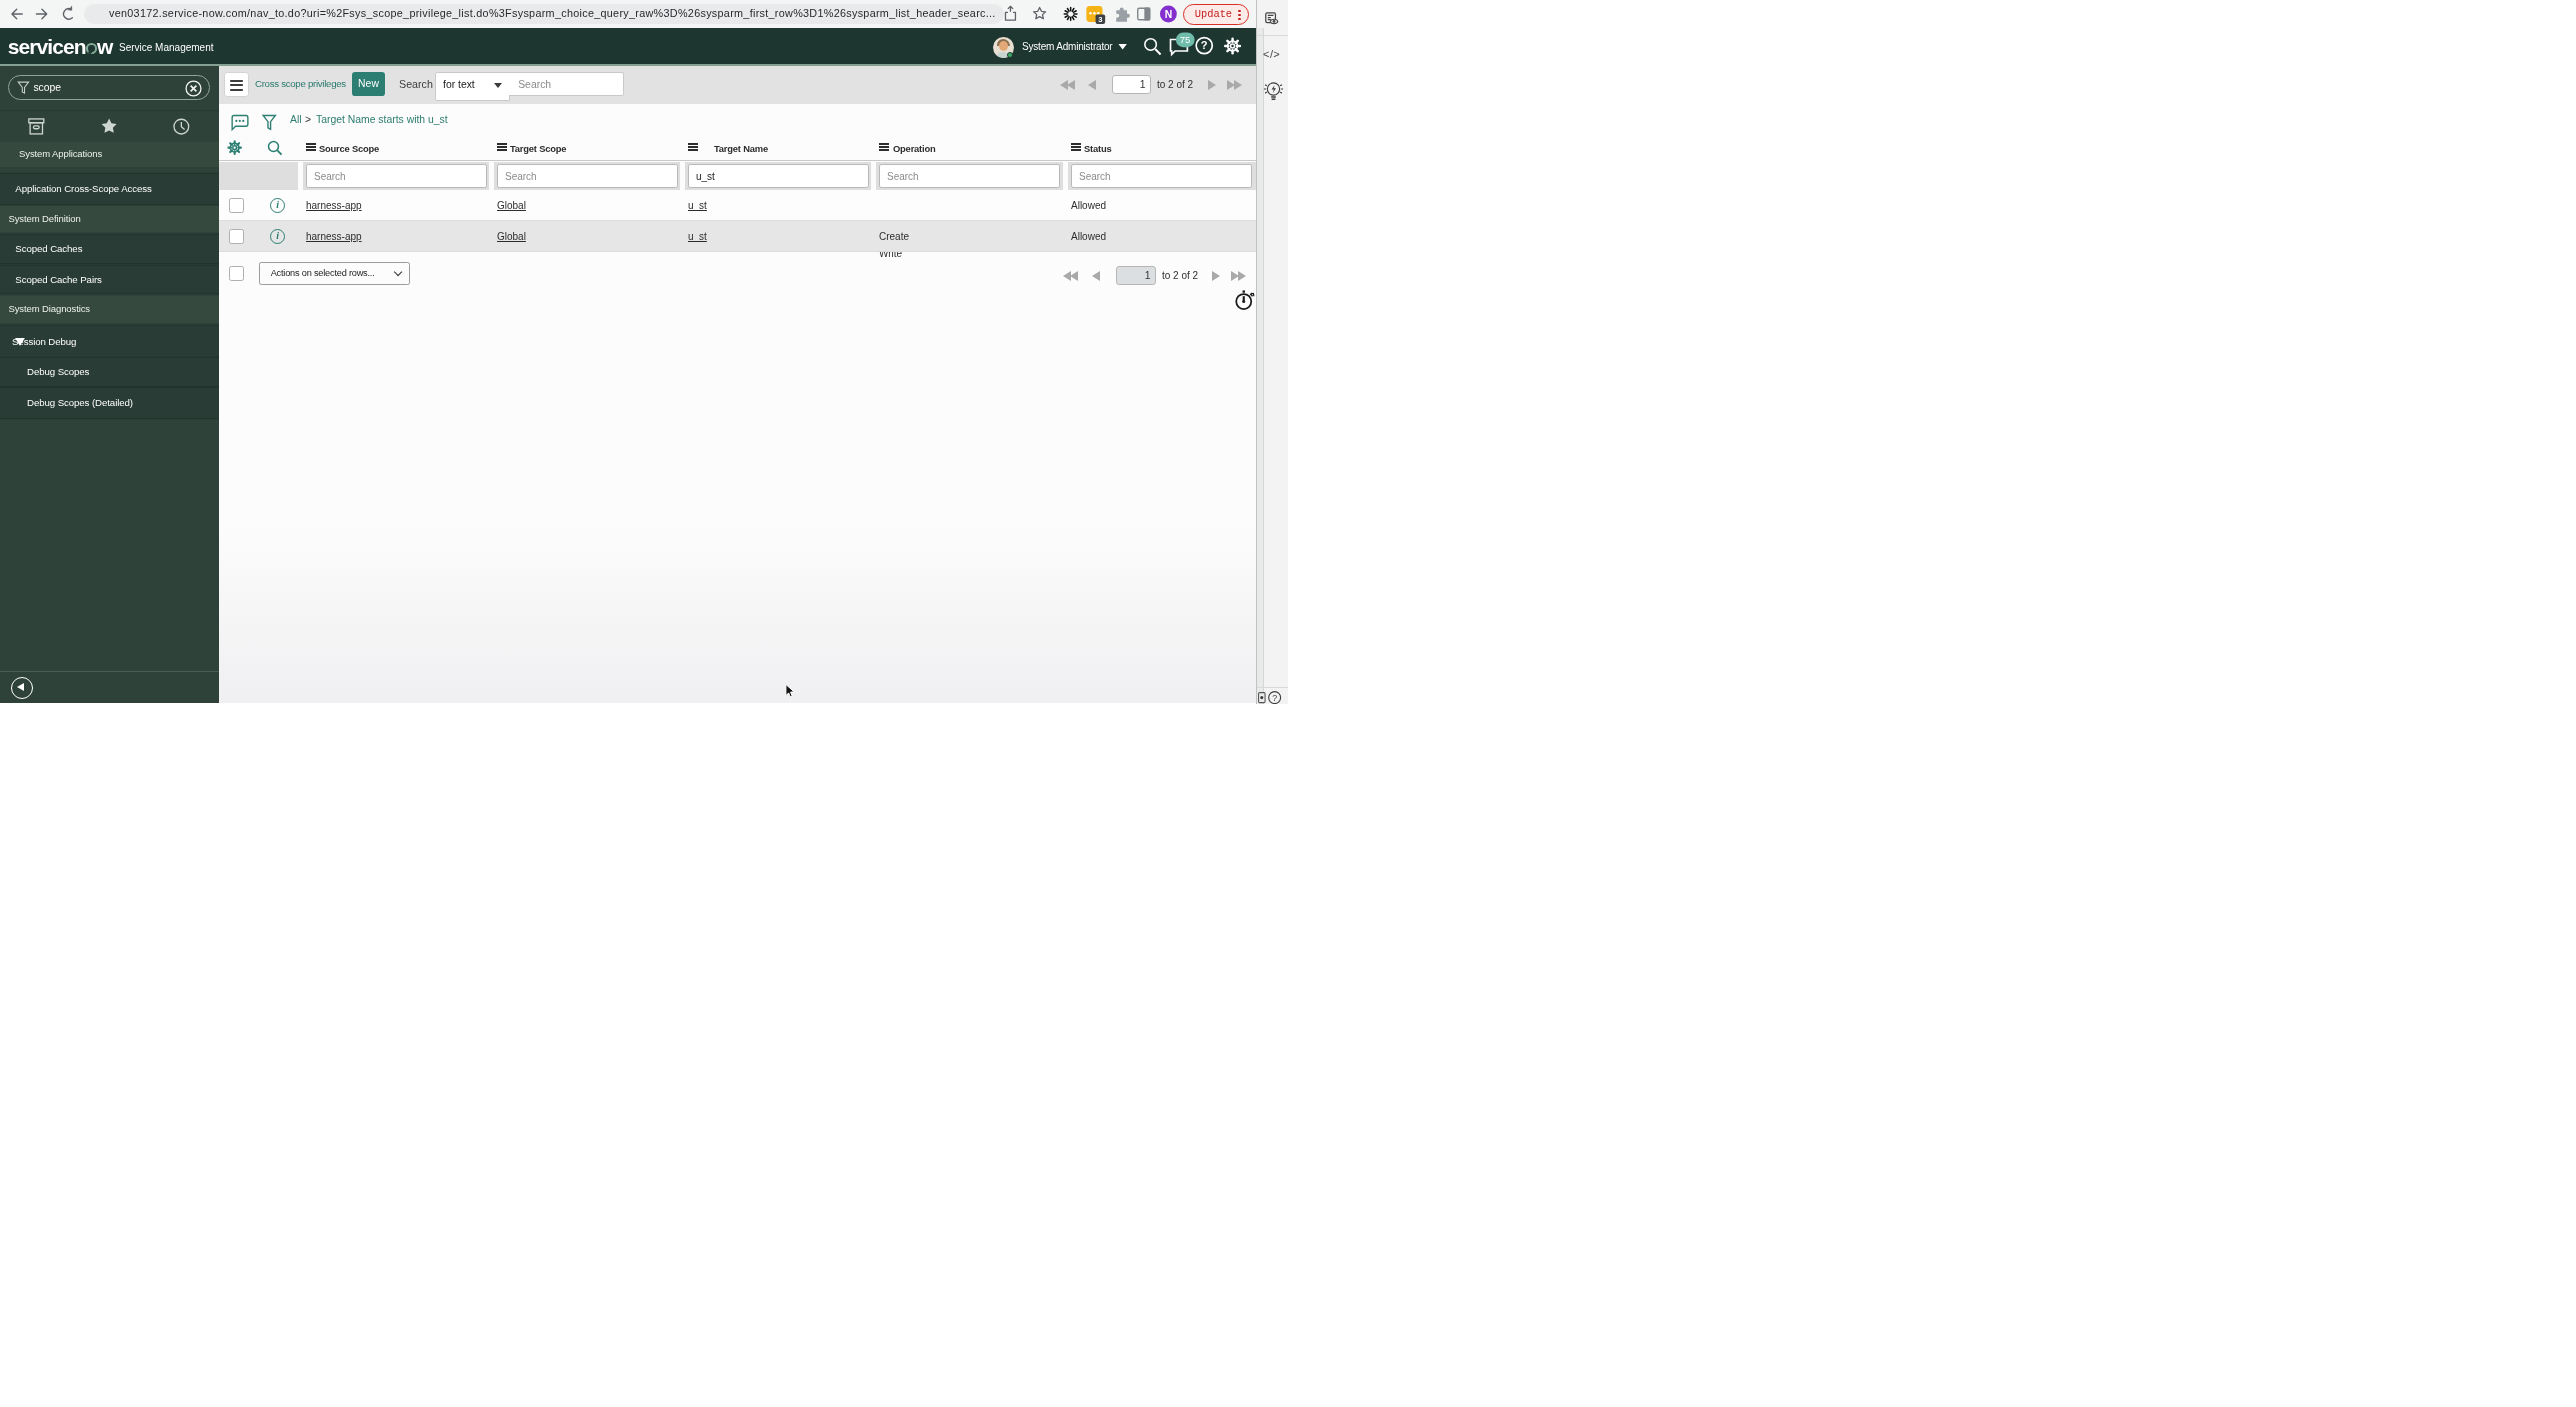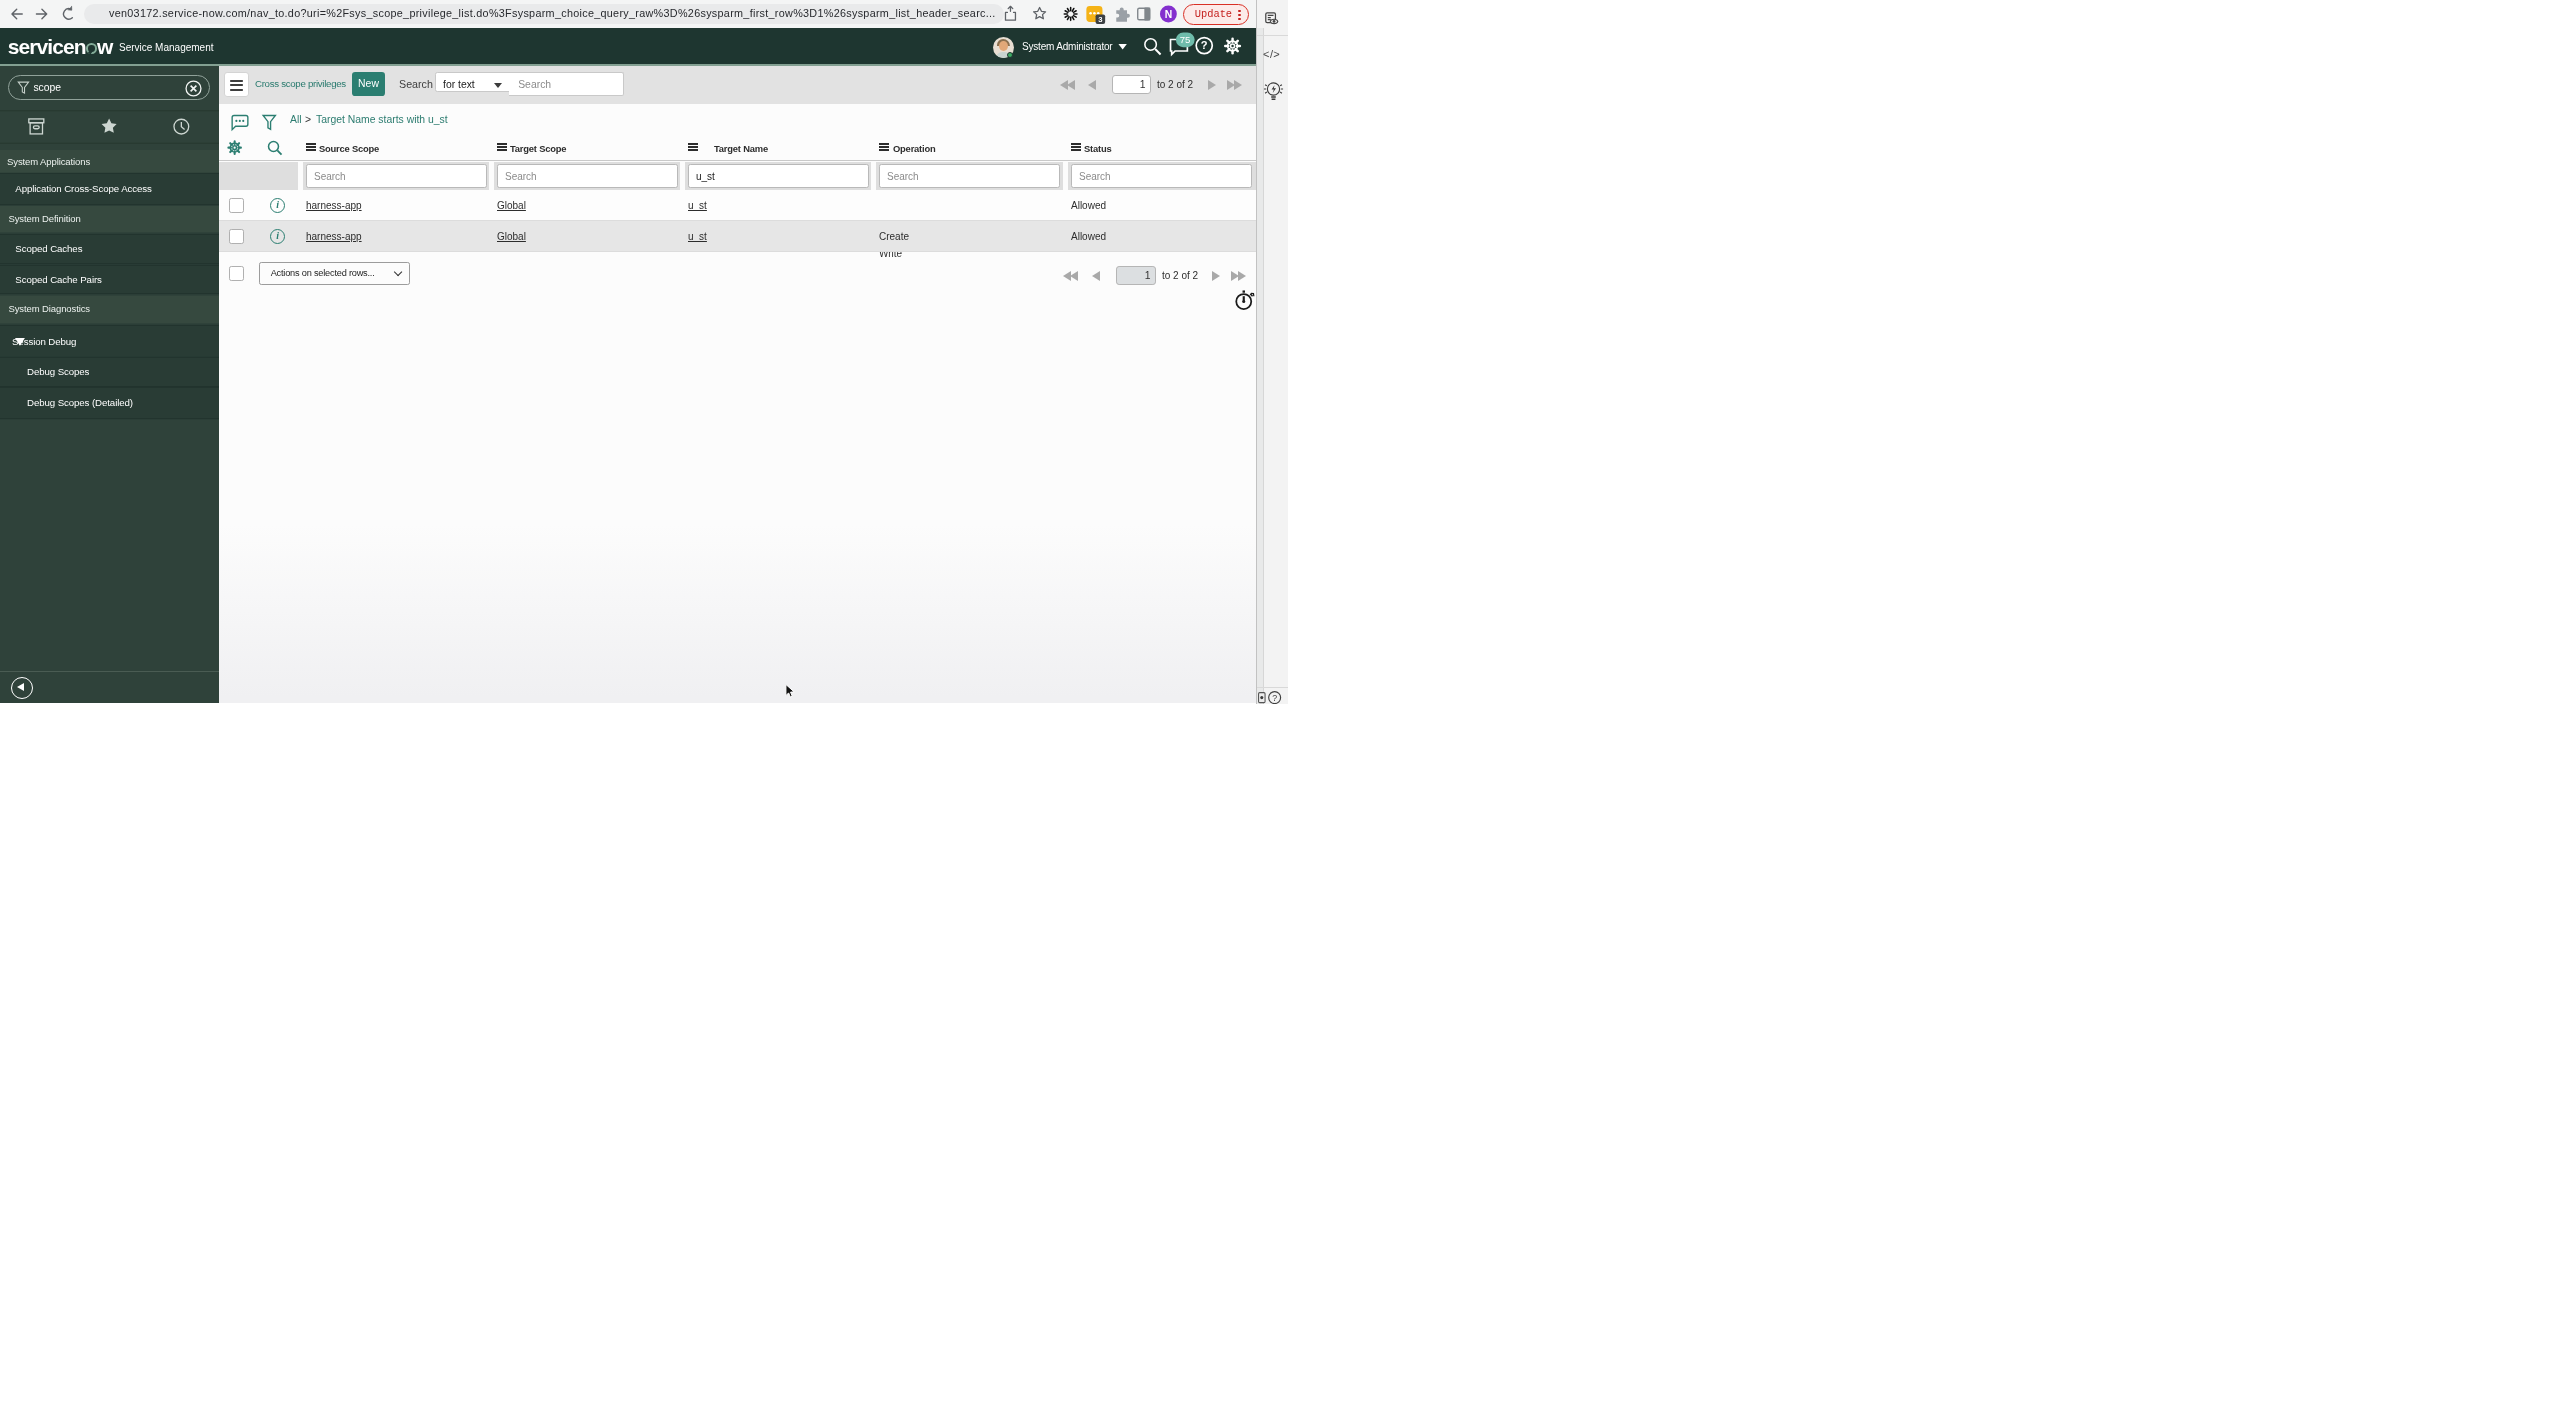--- a/index.html
+++ b/index.html
@@ -43,21 +43,21 @@
   #main { left:219px; top:66px; width:1037px; height:637px; background:linear-gradient(180deg,#fcfcfc 0%,#fcfcfc 72%,#f0f0f2 99%); }
   #toolbar { position:absolute; left:0; top:0; width:100%; height:38px; background:#e2e2e2; }
   #hamb { position:absolute; left:4.6px; top:5.8px; width:25px; height:25px; background:#fff; border:0.8px solid #d4d4d4; border-radius:3.1px; }
   #hamb i, #hamb i:before, #hamb i:after { position:absolute; content:""; width:12.3px; height:2px; background:#3d3d3d; border-radius:0.8px; }
   #hamb i { left:5.8px; top:7.3px; }
   #hamb i:before { left:0; top:4.3px; }
   #hamb i:after { left:0; top:8.6px; }
   #listtitle { position:absolute; left:36px; top:12px; color:#297a6e; font-size:9.7px; letter-spacing:-0.3px; }
   #newbtn { position:absolute; left:133px; top:5.8px; width:33px; height:24.5px; background:#2b7e71; color:#fff; font-size:10.4px; text-align:center; line-height:24px; border-radius:3.1px; }
   #searchlbl { position:absolute; left:180px; top:11.5px; color:#3e3e3e; font-size:10.7px; }
-  #seltype { position:absolute; left:216px; top:5.8px; width:75px; height:20px; background:#fff; border:0.8px solid #c9c9c9; border-radius:2.3px 0 0 2.3px; font-size:10.4px; color:#222; line-height:23px; padding-left:7px; }
+  #seltype { position:absolute; left:216px; top:5.8px; width:75px; height:29px; background:#fff; border:0.8px solid #c9c9c9; border-radius:2.3px 0 0 2.3px; font-size:10.4px; color:#222; line-height:23px; padding-left:7px; }
   #seltype i { position:absolute; right:7px; top:10px; width:0; height:0; border-left:4.2px solid transparent; border-right:4.2px solid transparent; border-top:5.4px solid #3c3c3c; }
   #topsearch { position:absolute; left:290px; top:5.8px; width:115px; height:24.5px; background:#fff; border:0.8px solid #c9c9c9; border-left:none; border-radius:0 2.3px 2.3px 0; font-size:10.4px; color:#8b8b8b; line-height:23px; padding-left:9.2px; }
 
   .tri { position:absolute; width:0; height:0; border-top:5px solid transparent; border-bottom:5px solid transparent; }
   .tri.l { border-right:8px solid #a9a9a9; }
   .tri.r { border-left:8px solid #a9a9a9; }
   .paginput { position:absolute; background:#fff; border:0.8px solid #b5b5b5; border-radius:3.1px; font-size:10.4px; color:#333; text-align:right; padding-right:4.6px; }
   .pagtxt { position:absolute; font-size:10px; color:#2e2e2e; }
 
   #bcrow { position:absolute; left:0; top:38px; width:100%; height:33px; background:#fcfcfc; }
@@ -200,21 +200,21 @@
       <rect x="37.5" y="11.5" width="19.5" height="5"></rect>
       <rect x="39.2" y="16.5" width="16.1" height="14.5"></rect>
       <rect x="43.5" y="20.5" width="7.5" height="3.8" rx="1.9"></rect>
     </g>
     <path d="M142 11 l3 6.2 6.8 1 -4.9 4.7 1.2 6.7 -6.1-3.2 -6.1 3.2 1.2-6.7 -4.9-4.7 6.8-1 z" fill="#cdd6d1" stroke="none"></path>
     <g>
       <circle cx="236" cy="21.5" r="9.6"></circle>
       <path d="M236 15.5 v6 l4.2 3.8"></path>
     </g>
   </svg>
-  <div class="siderow navhdr" style="top:84px;height:24.5px;line-height:24.5px;padding-left:7px;">System Applications</div>
+  <div class="siderow navhdr" style="top:76px;height:24.5px;line-height:24.5px;padding-left:19px;">System Applications</div>
   <div class="siderow navitem" style="top:108px;height:29.5px;line-height:29.5px;padding-left:15.3px;">Application Cross-Scope Access</div>
   <div class="siderow navhdr" style="top:140px;height:26px;line-height:26px;padding-left:8.4px;">System Definition</div>
   <div class="siderow navitem" style="top:169px;height:28px;line-height:28px;padding-left:15.3px;">Scoped Caches</div>
   <div class="siderow navitem" style="top:200px;height:27px;line-height:27px;padding-left:15.3px;">Scoped Cache Pairs</div>
   <div class="siderow navhdr" style="top:230px;height:26.5px;line-height:26.5px;padding-left:8.4px;">System Diagnostics</div>
   <div class="siderow navitem" style="top:260px;height:31px;line-height:31px;padding-left:12px;">Session Debug
     <svg width="10.7" height="9.2" style="left:14.6px;top:11.5px;" viewBox="0 0 14 12">
         <path d="M0 0 h13 l-6.5 10 z" fill="#fff"></path>
       </svg>
   </div>

